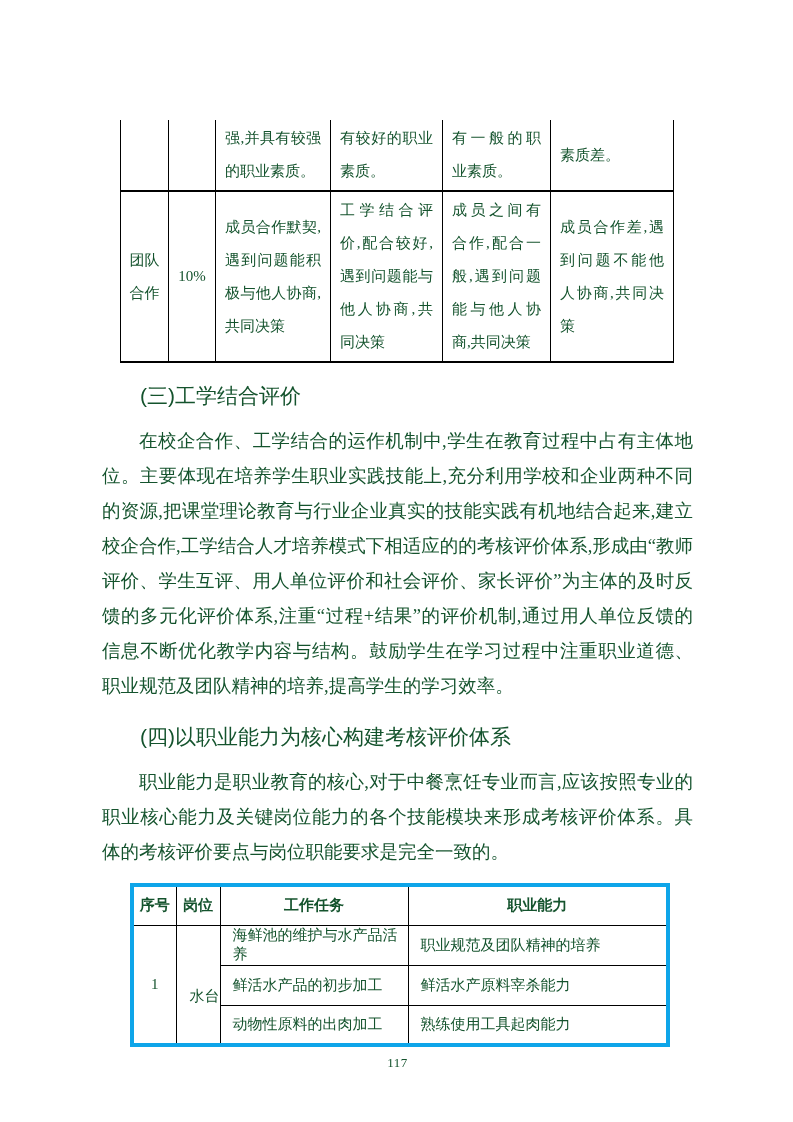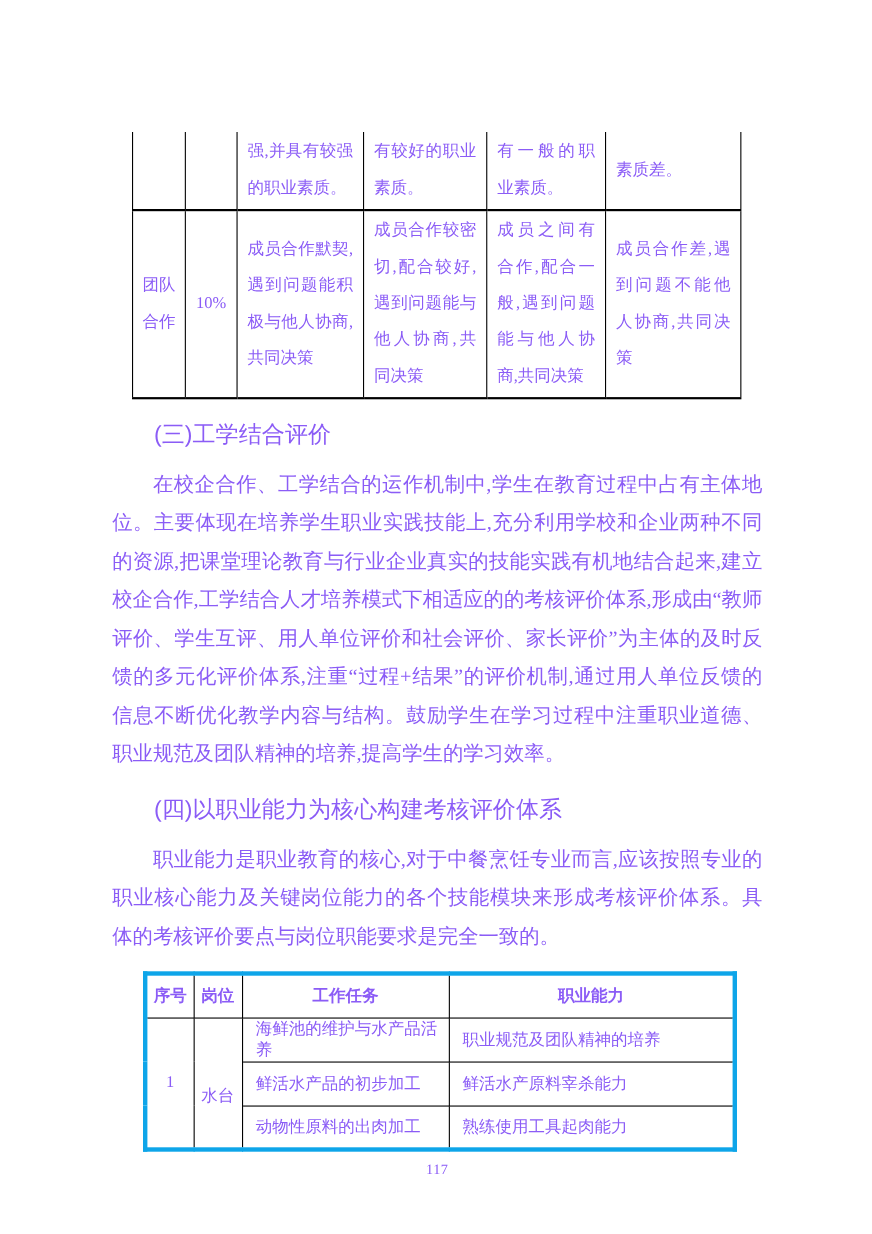--- a/index.html
+++ b/index.html
@@ -2,21 +2,21 @@
 <html lang="zh"><head>
 <meta charset="utf-8">
 <style>
   * { margin: 0; padding: 0; box-sizing: border-box; }
   html, body { background: #ffffff; }
   .page {
     position: relative;
     width: 793px;
     height: 1122px;
     background: #ffffff;
-    color: #8b5cf6;
+    color: #14532d;
     font-family: "Liberation Serif", "DejaVu Serif", serif;
     overflow: hidden;
     padding: 0 100px 0 102px;
   }
 
   
   .rubric-table {
     border-collapse: collapse;
     table-layout: fixed;
     width: 553px;
@@ -71,21 +71,21 @@
     font-size: 15px;
     vertical-align: middle;
   }
   .position-table th {
     height: 40px;
     font-weight: bold;
     text-align: center;
   }
   .position-table td { height: 40px; }
   .position-table td.index-cell { text-align: center; }
-  .position-table td.position-cell { text-align: center; padding-top: 24px; }
+  .position-table td.position-cell { text-align: right; padding-top: 24px; }
   .position-table td.task-cell, .position-table td.ability-cell {
     text-align: left;
     padding-left: 12px;
     padding-right: 6px;
   }
 
   
   .page-footer {
     margin-top: 8px;
     text-align: center;
@@ -113,21 +113,21 @@
         <td class="center-cell"></td>
         <td>强,并具有较强的职业素质。</td>
         <td>有较好的职业素质。</td>
         <td>有一般的职业素质。</td>
         <td>素质差。</td>
       </tr>
       <tr class="teamwork">
         <td class="center-cell">团队合作</td>
         <td class="center-cell">10%</td>
         <td>成员合作默契,遇到问题能积极与他人协商,共同决策</td>
-        <td>成员合作较密切,配合较好,遇到问题能与他人协商,共同决策</td>
+        <td>工学结合评价,配合较好,遇到问题能与他人协商,共同决策</td>
         <td>成员之间有合作,配合一般,遇到问题能与他人协商,共同决策</td>
         <td>成员合作差,遇到问题不能他人协商,共同决策</td>
       </tr>
     </tbody>
   </table>
 
   <div class="section-heading">(三)工学结合评价</div>
   <p class="body-para">在校企合作、工学结合的运作机制中,学生在教育过程中占有主体地位。主要体现在培养学生职业实践技能上,充分利用学校和企业两种不同的资源,把课堂理论教育与行业企业真实的技能实践有机地结合起来,建立校企合作,工学结合人才培养模式下相适应的的考核评价体系,形成由“教师评价、学生互评、用人单位评价和社会评价、家长评价”为主体的及时反馈的多元化评价体系,注重“过程+结果”的评价机制,通过用人单位反馈的信息不断优化教学内容与结构。鼓励学生在学习过程中注重职业道德、职业规范及团队精神的培养,提高学生的学习效率。</p>
 
   <div class="section-heading">(四)以职业能力为核心构建考核评价体系</div>

